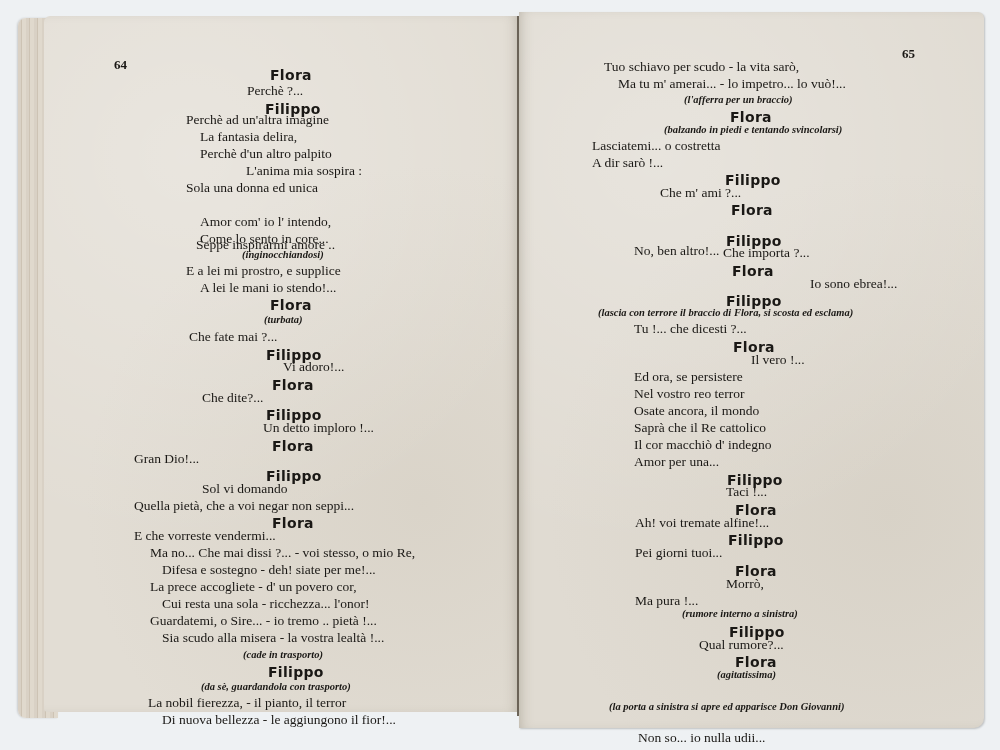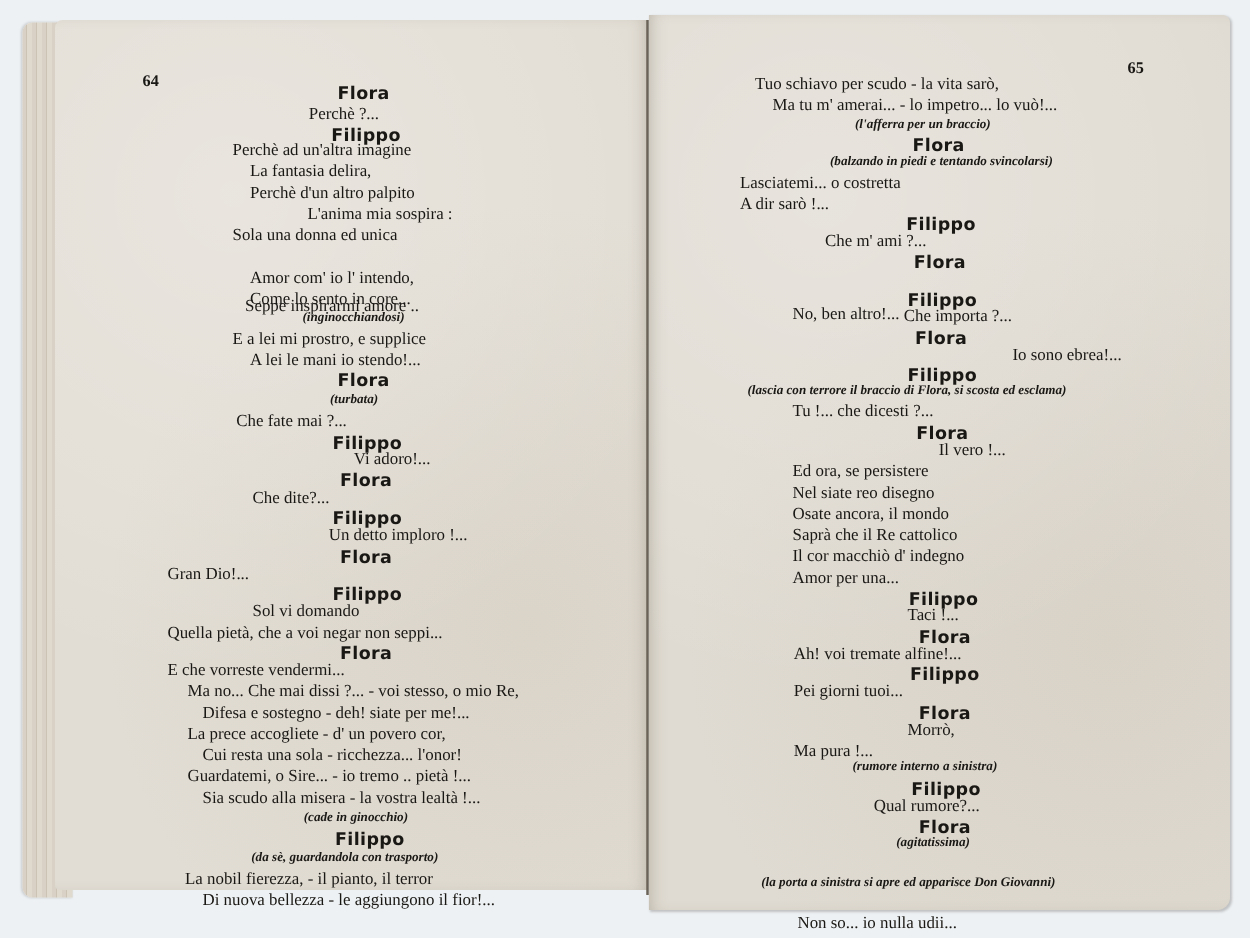--- a/index.html
+++ b/index.html
@@ -99,21 +99,21 @@
       <div class="line" style="left: 202px; top: 481px;">Sol vi domando</div>
       <div class="line" style="left: 134px; top: 498px;">Quella pietà, che a voi negar non seppi...</div>
       <div class="speaker" style="left: 272px; top: 515px;">Flora</div>
       <div class="line" style="left: 134px; top: 528px;">E che vorreste vendermi...</div>
       <div class="line" style="left: 150px; top: 545px;">Ma no... Che mai dissi ?... - voi stesso, o mio Re,</div>
       <div class="line" style="left: 162px; top: 562px;">Difesa e sostegno - deh! siate per me!...</div>
       <div class="line" style="left: 150px; top: 579px; text-align: center;">La prece accogliete - d' un povero cor,</div>
       <div class="line" style="left: 162px; top: 596px;">Cui resta una sola - ricchezza... l'onor!</div>
       <div class="line" style="left: 150px; top: 613px;">Guardatemi, o Sire... - io tremo .. pietà !...</div>
       <div class="line" style="left: 162px; top: 630px;">Sia scudo alla misera - la vostra lealtà !...</div>
-      <div class="stage" style="left: 243px; top: 649px;">(cade in ginocchio)</div>
+      <div class="stage" style="left: 243px; top: 649px;">(cade in trasporto)</div>
       <div class="speaker" style="left: 268px; top: 664px;">Filippo</div>
       <div class="stage" style="left: 201px; top: 681px;">(da sè, guardandola con trasporto)</div>
       <div class="line" style="left: 148px; top: 695px;">La nobil fierezza, - il pianto, il terror</div>
       <div class="line" style="left: 162px; top: 712px;">Di nuova bellezza - le aggiungono il fior!...</div>
     </div>
   <div id="right-text">
       <div class="line" style="left: 604px; top: 59px;">Tuo schiavo per scudo - la vita sarò,</div>
       <div class="line" style="left: 618px; top: 76px;">Ma tu m' amerai... - lo impetro... lo vuò!...</div>
       <div class="stage" style="left: 684px; top: 94px;">(l'afferra per un braccio)</div>
       <div class="speaker" style="left: 730px; top: 109px;">Flora</div>
@@ -127,21 +127,21 @@
       <div class="speaker" style="left: 726px; top: 233px;">Filippo</div>
       <div class="line" style="left: 723px; top: 245px;">Che importa ?...</div>
       <div class="speaker" style="left: 732px; top: 263px;">Flora</div>
       <div class="line" style="left: 810px; top: 276px;">Io sono ebrea!...</div>
       <div class="speaker" style="left: 726px; top: 293px;">Filippo</div>
       <div class="stage" style="left: 598px; top: 307px;">(lascia con terrore il braccio di Flora, si scosta ed esclama)</div>
       <div class="line" style="left: 634px; top: 321px;">Tu !... che dicesti ?...</div>
       <div class="speaker" style="left: 733px; top: 339px;">Flora</div>
       <div class="line" style="left: 751px; top: 352px;">Il vero !...</div>
       <div class="line" style="left: 634px; top: 369px;">Ed ora, se persistere</div>
-      <div class="line" style="left: 634px; top: 386px;">Nel siate reo disegno</div>
+      <div class="line" style="left: 634px; top: 386px;">Nel vostro reo terror</div>
       <div class="line" style="left: 634px; top: 403px;">Osate ancora, il mondo</div>
       <div class="line" style="left: 634px; top: 420px;">Saprà che il Re cattolico</div>
       <div class="line" style="left: 634px; top: 437px;">Il cor macchiò d' indegno</div>
       <div class="line" style="left: 634px; top: 454px;">Amor per una...</div>
       <div class="speaker" style="left: 727px; top: 472px;">Filippo</div>
       <div class="line" style="left: 726px; top: 484px;">Taci !...</div>
       <div class="speaker" style="left: 735px; top: 502px;">Flora</div>
       <div class="line" style="left: 635px; top: 515px;">Ah! voi tremate alfine!...</div>
       <div class="speaker" style="left: 728px; top: 532px;">Filippo</div>
       <div class="line" style="left: 635px; top: 545px;">Pei giorni tuoi...</div>

